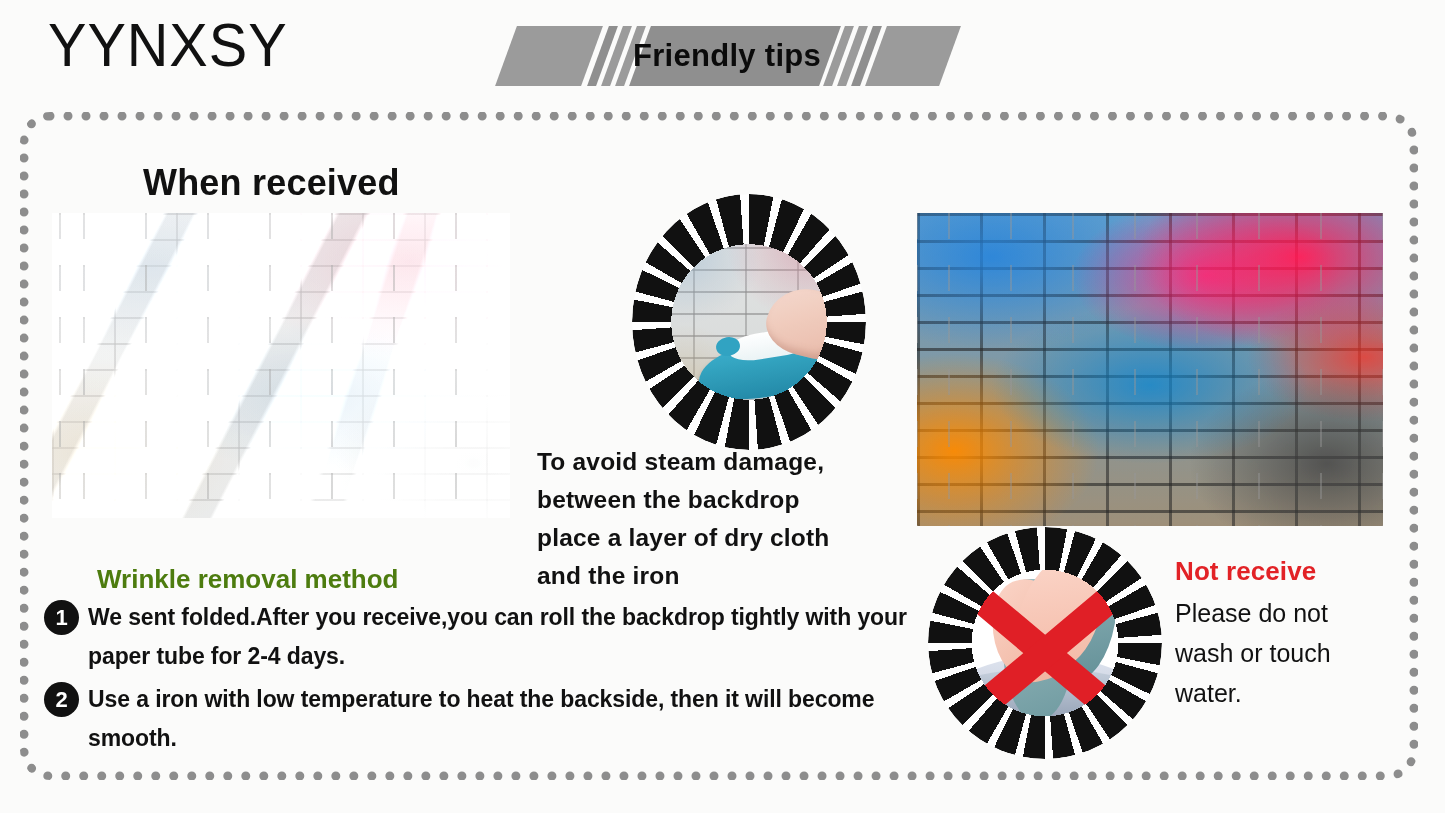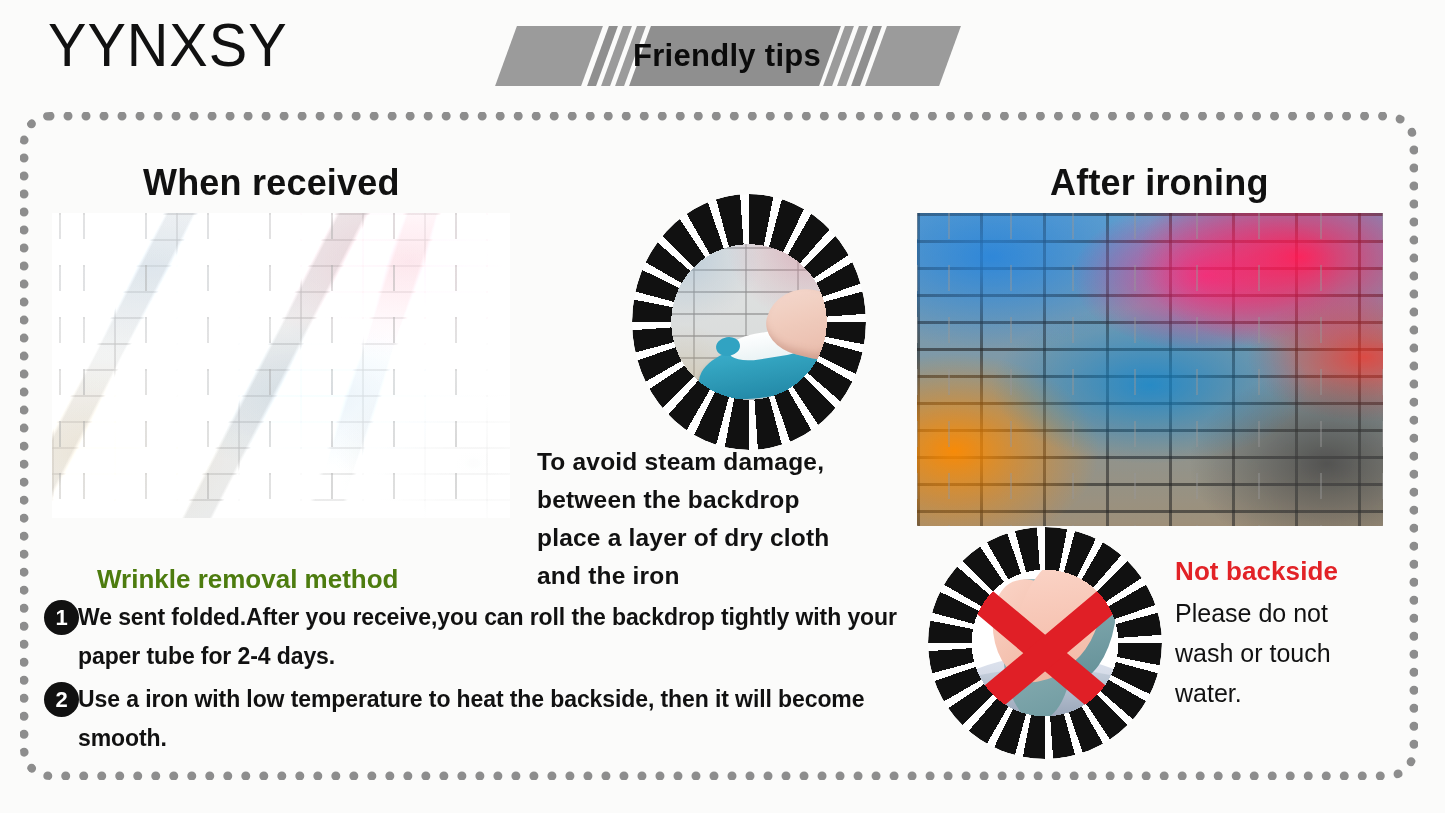--- a/index.html
+++ b/index.html
@@ -210,21 +210,21 @@
   .step{position:absolute;left:44px;width:880px;}
   #step-1{top:598px;}
   #step-2{top:680px;}
   .step-badge{
     position:absolute;left:0;top:2px;width:35px;height:35px;
     border-radius:50%;background:#111;color:#fff;
     font-size:22px;font-weight:bold;
     display:flex;align-items:center;justify-content:center;
   }
   .step-text{
-    margin-left:34px;font-size:23px;font-weight:bold;
+    margin-left:44px;font-size:23px;font-weight:bold;
     line-height:39px;color:#111;letter-spacing:-.1px;
   }
 
   #nowash-block{position:absolute;left:1175px;top:556px;width:240px;}
   #nowash-title{
     font-size:26px;font-weight:bold;color:#e22226;
     letter-spacing:.1px;margin-bottom:6px;
   }
   #nowash-body{
     font-size:25px;font-weight:normal;color:#111;line-height:40px;
@@ -247,21 +247,20 @@
     <div class="band" style="left:322px;width:9px;"></div>
     <div class="band" style="left:336px;width:9px;"></div>
     <div class="band dark" style="left:350px;width:9px;"></div>
     <div class="band" style="left:364px;width:74px;"></div>
     <div id="tips-label">Friendly tips</div>
   </div>
 
   <div id="frame"></div>
 
   <div class="col-head" id="head-received">When received</div>
-  <div class="col-head" id="head-ironed">After ironing</div>
 
   <div class="brick" id="img-received"></div>
   <div class="brick" id="img-ironed"></div>
 
   <div class="circle-badge" id="badge-iron">
     <div class="circle-inner">
       <div class="iron">
         <div class="iron-sole"></div>
         <div class="iron-body"></div>
         <div class="iron-top"></div>
@@ -301,21 +300,21 @@
       <div class="hand-wash"></div>
       <div class="xmark">
           <span></span>
           <span></span>
         </div>
     </div>
     <div class="circle-ring"></div>
   </div>
 
   <div id="nowash-block">
-    <div id="nowash-title">Not backside</div>
+    <div id="nowash-title">Not receive</div>
     <div id="nowash-body">
       <div>Please do not</div>
       <div>wash or touch</div>
       <div>water.</div>
     </div>
   </div>
 
 </div>
 
 </body></html>

